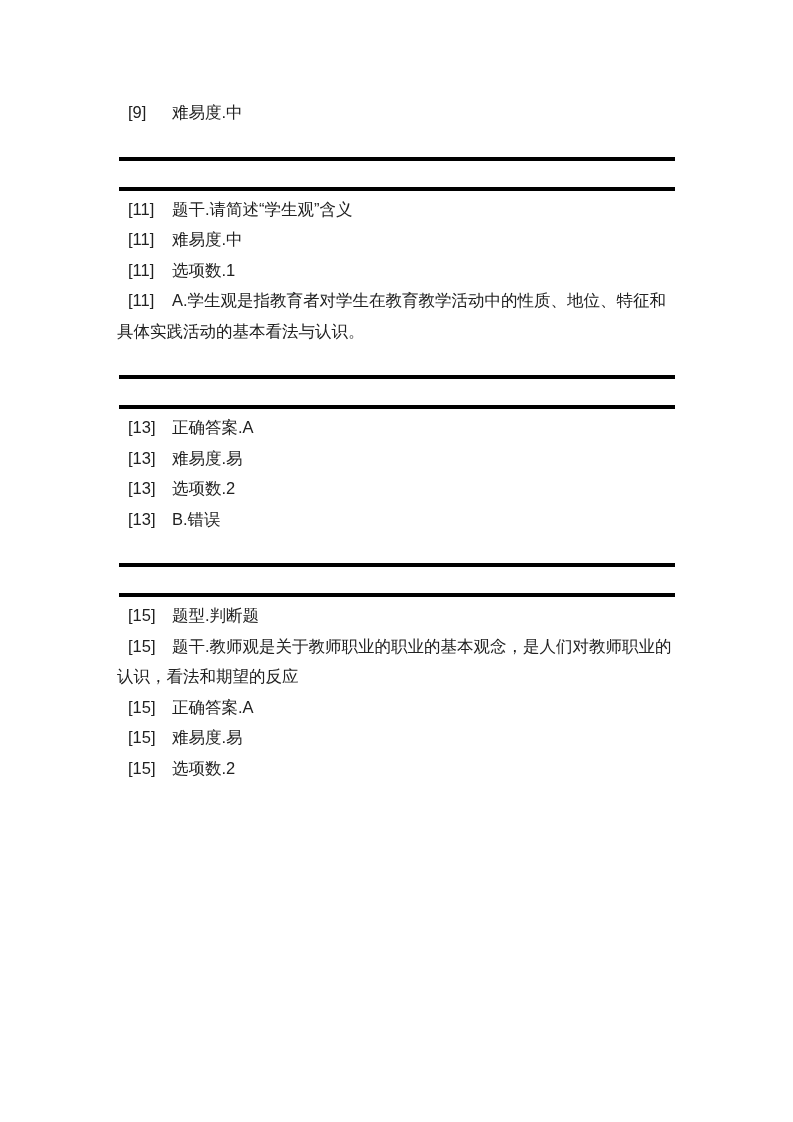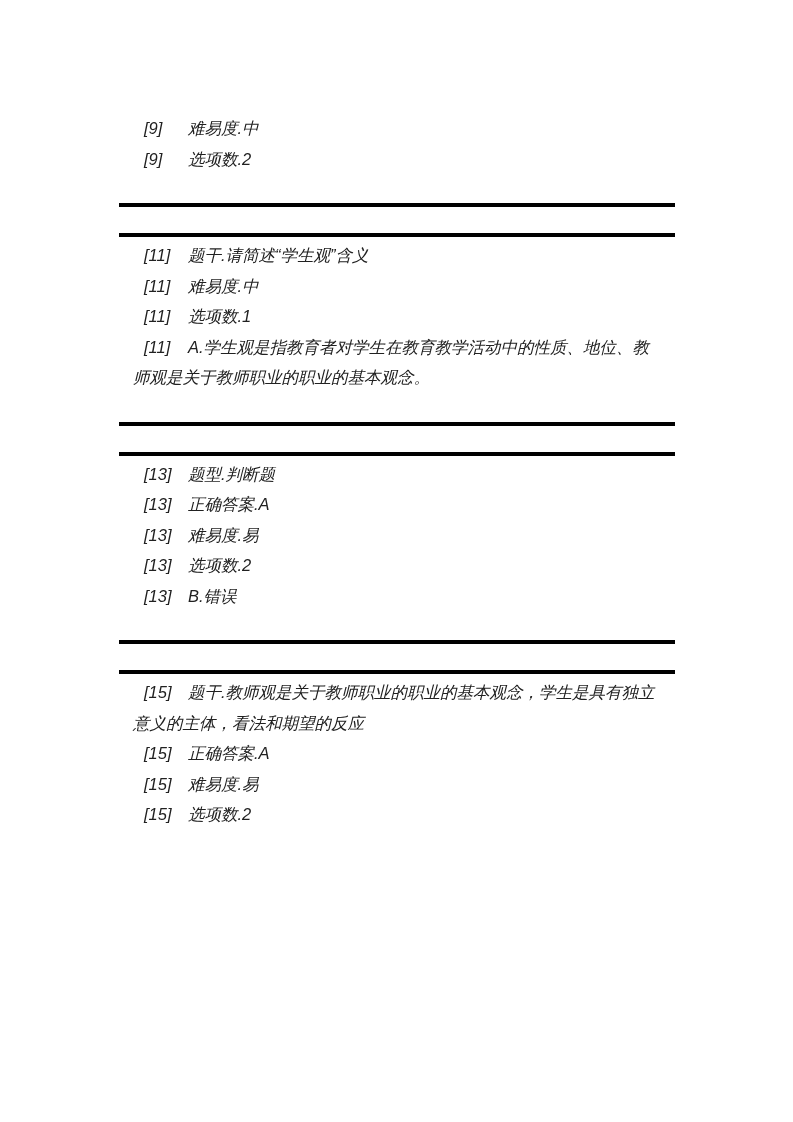--- a/index.html
+++ b/index.html
@@ -13,21 +13,21 @@
     font-family: "Liberation Sans", "DejaVu Sans", sans-serif;
     color: #212121;
   }
   .doc {
     position: absolute;
     left: 117px;
     top: 97px;
     width: 558px;
     font-size: 16.5px;
   }
-  .section { margin: 16px; font-style: italic; }
+  .section { margin: 0; }
   p.row {
     margin: 0;
     line-height: 30.5px;
     text-indent: 11px;      
     text-align: left;
     word-break: break-all;
   }
   .num {
     display: inline-block;
     width: 44px;            
@@ -46,54 +46,53 @@
   .divider + .section { margin-top: 3px; }
 </style>
 </head>
 <body>
 
 <div class="page">
   <div class="doc">
 
     <div class="section">
       <p class="row"><span class="num">[9]</span><span class="txt">难易度.中</span></p>
-      <p class="row"><span class="num">[9]</span><span class="txt">选项数.2</span></p>
     </div>
 
     <div class="divider">
       <div class="rule"></div>
       <div class="rule"></div>
     </div>
 
     <div class="section">
       <p class="row"><span class="num">[11]</span><span class="txt">题干.请简述“学生观”含义</span></p>
       <p class="row"><span class="num">[11]</span><span class="txt">难易度.中</span></p>
       <p class="row"><span class="num">[11]</span><span class="txt">选项数.1</span></p>
-      <p class="row"><span class="num">[11]</span><span class="txt">A.学生观是指教育者对学生在教育教学活动中的性质、地位、教师观是关于教师职业的职业的基本观念。</span></p>
+      <p class="row"><span class="num">[11]</span><span class="txt">A.学生观是指教育者对学生在教育教学活动中的性质、地位、特征和具体实践活动的基本看法与认识。</span></p>
     </div>
 
     <div class="divider">
       <div class="rule"></div>
       <div class="rule"></div>
     </div>
 
     <div class="section">
-      <p class="row"><span class="num">[13]</span><span class="txt">题型.判断题</span></p>
       <p class="row"><span class="num">[13]</span><span class="txt">正确答案.A</span></p>
       <p class="row"><span class="num">[13]</span><span class="txt">难易度.易</span></p>
       <p class="row"><span class="num">[13]</span><span class="txt">选项数.2</span></p>
       <p class="row"><span class="num">[13]</span><span class="txt">B.错误</span></p>
     </div>
 
     <div class="divider">
       <div class="rule"></div>
       <div class="rule"></div>
     </div>
 
     <div class="section">
-      <p class="row"><span class="num">[15]</span><span class="txt">题干.教师观是关于教师职业的职业的基本观念，学生是具有独立意义的主体，看法和期望的反应</span></p>
+      <p class="row"><span class="num">[15]</span><span class="txt">题型.判断题</span></p>
+      <p class="row"><span class="num">[15]</span><span class="txt">题干.教师观是关于教师职业的职业的基本观念，是人们对教师职业的认识，看法和期望的反应</span></p>
       <p class="row"><span class="num">[15]</span><span class="txt">正确答案.A</span></p>
       <p class="row"><span class="num">[15]</span><span class="txt">难易度.易</span></p>
       <p class="row"><span class="num">[15]</span><span class="txt">选项数.2</span></p>
     </div>
 
   </div>
 </div>
 
 </body></html>

